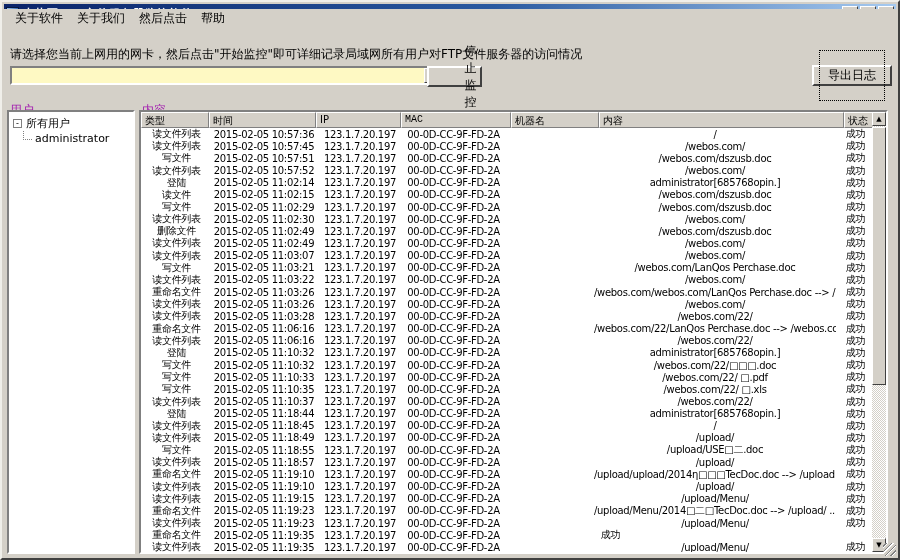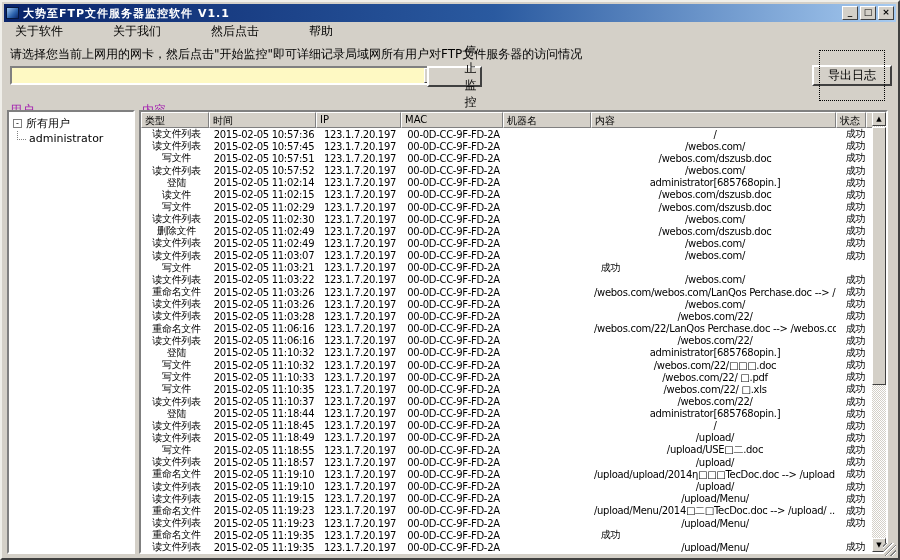--- a/index.html
+++ b/index.html
@@ -16,23 +16,23 @@
     background:linear-gradient(135deg,#9fc5ef 0%,#2b62ad 60%,#0a246a 100%);
     border:1px solid #06183f; }
   .title-text { color:#ffffff; font-size:11px; font-weight:bold; letter-spacing:1px;
     white-space:nowrap; overflow:hidden; flex:1; }
   .winbtns { display:flex; gap:2px; }
   .winbtn { width:16px; height:14px; background:#d4d0c8;
     border:1px solid; border-color:#ffffff #404040 #404040 #ffffff;
     font-size:9px; line-height:11px; text-align:center; color:#000; font-weight:bold; }
 
   
-  .menubar { position:absolute; left:2px; top:20px; right:2px; height:19px;
+  .menubar { position:absolute; left:2px; top:7px; right:2px; height:19px;
     background:#d4d0c8; display:flex; align-items:center; padding-left:4px;
-    border-bottom:1px solid #d4d0c8;gap:36px; }
+    border-bottom:1px solid #d4d0c8; }
   .menu-item { font-size:12px; color:#000; padding:2px 7px; white-space:nowrap; }
 
   
   .instruction { position:absolute; left:8px; top:44px; width:880px;
     font-size:12px; color:#000; white-space:nowrap; overflow:hidden; }
 
   
   .combo { position:absolute; left:8px; top:64px; width:432px; height:19px;
     background:#fef9c3; border:2px solid; border-color:#808080 #ffffff #ffffff #808080;
     display:flex; align-items:flex-end;flex-direction:column; }
@@ -54,39 +54,39 @@
   .lbl-user { left:8px; } .lbl-content { left:140px; }
 
   
   .tree { position:absolute; left:5px; top:108px; width:128px; height:444px;
     background:#ffffff; border:2px solid; border-color:#808080 #ffffff #ffffff #808080;
     font-size:11px; color:#000; padding-top:4px; }
   .tree-root { display:flex; align-items:center; padding-left:4px; height:14px; }
   .expander { width:9px; height:9px; border:1px solid #808080; background:#fff;
     font-size:8px; line-height:7px; text-align:center; margin-right:4px; color:#000; }
   .tree-root-label { white-space:nowrap; }
-  .tree-child { display:flex; align-items:center; padding-left:8px; height:14px; margin-top:1px; }
+  .tree-child { display:flex; align-items:center; padding-left:14px; height:14px; margin-top:1px; }
   .tree-elbow { width:9px; height:9px; border-left:1px dotted #808080;
     border-bottom:1px dotted #808080; margin-right:3px; margin-top:-6px; }
   .tree-child-label { white-space:nowrap; }
 
   
   .table { position:absolute; left:137px; top:108px; width:749px; height:444px;
     background:#ffffff; border:2px solid; border-color:#808080 #ffffff #ffffff #808080;
     overflow:hidden; }
   .thead { display:flex; height:16px; background:#ef4444; }
   .hcell { background:#d4d0c8; border:1px solid; border-color:#ffffff #808080 #808080 #ffffff;
     font-size:10px; color:#000; padding:1px 0 0 3px; white-space:nowrap; overflow:hidden; }
   .rows { position:absolute; left:0; top:16px; right:14px; bottom:0; overflow:hidden;text-align:center; }
   .trow { display:flex; height:12.17px; align-items:center; }
   .cell { font-size:10px; color:#000; padding-left:3px; white-space:nowrap;
     overflow:hidden; letter-spacing:-0.3px; }
   .c0 { width:68px; } .c1 { width:107px; } .c2 { width:85px; } .c3 { width:102px; }
   .c4 { width:88px; } .c5 { width:245px; } .c6 { width:36px; }
-  .h0 { width:68px; } .h1 { width:107px; } .h2 { width:85px; } .h3 { width:102px; }
+  .h0 { width:68px; } .h1 { width:107px; } .h2 { width:85px; } .h3 { width:110px;font-family:Liberation Mono, monospace; }
   .h4 { width:88px; } .h5 { width:245px; } .h6 { width:30px; } .h7 { flex:1; }
 
   
   .vscroll { position:absolute; top:0; right:0; width:14px; bottom:0;
     background:#d4d0c8 repeating-conic-gradient(#ffffff 0 25%,#d4d0c8 0 50%) 0 0/2px 2px; }
   .sbtn { position:absolute; left:0; width:14px; height:14px; background:#d4d0c8;
     border:1px solid; border-color:#ffffff #404040 #404040 #ffffff;
     font-size:7px; color:#000; text-align:center; line-height:12px; }
   .sb-up { top:0; } .sb-down { bottom:0; }
   .sthumb { position:absolute; left:0; width:14px; top:15px; height:258px; background:#d4d0c8;
@@ -256,20 +256,21 @@
           <span class="cell c4"></span>
           <span class="cell c5">/webos.com/</span>
           <span class="cell c6">成功</span>
         </div>
         <div class="trow">
           <span class="cell c0">写文件</span>
           <span class="cell c1">2015-02-05 11:03:21</span>
           <span class="cell c2">123.1.7.20.197</span>
           <span class="cell c3">00-0D-CC-9F-FD-2A</span>
           <span class="cell c4"></span>
+          <span class="cell c5">/webos.com/LanQos Perchase.doc</span>
           <span class="cell c6">成功</span>
         </div>
         <div class="trow">
           <span class="cell c0">读文件列表</span>
           <span class="cell c1">2015-02-05 11:03:22</span>
           <span class="cell c2">123.1.7.20.197</span>
           <span class="cell c3">00-0D-CC-9F-FD-2A</span>
           <span class="cell c4"></span>
           <span class="cell c5">/webos.com/</span>
           <span class="cell c6">成功</span>

